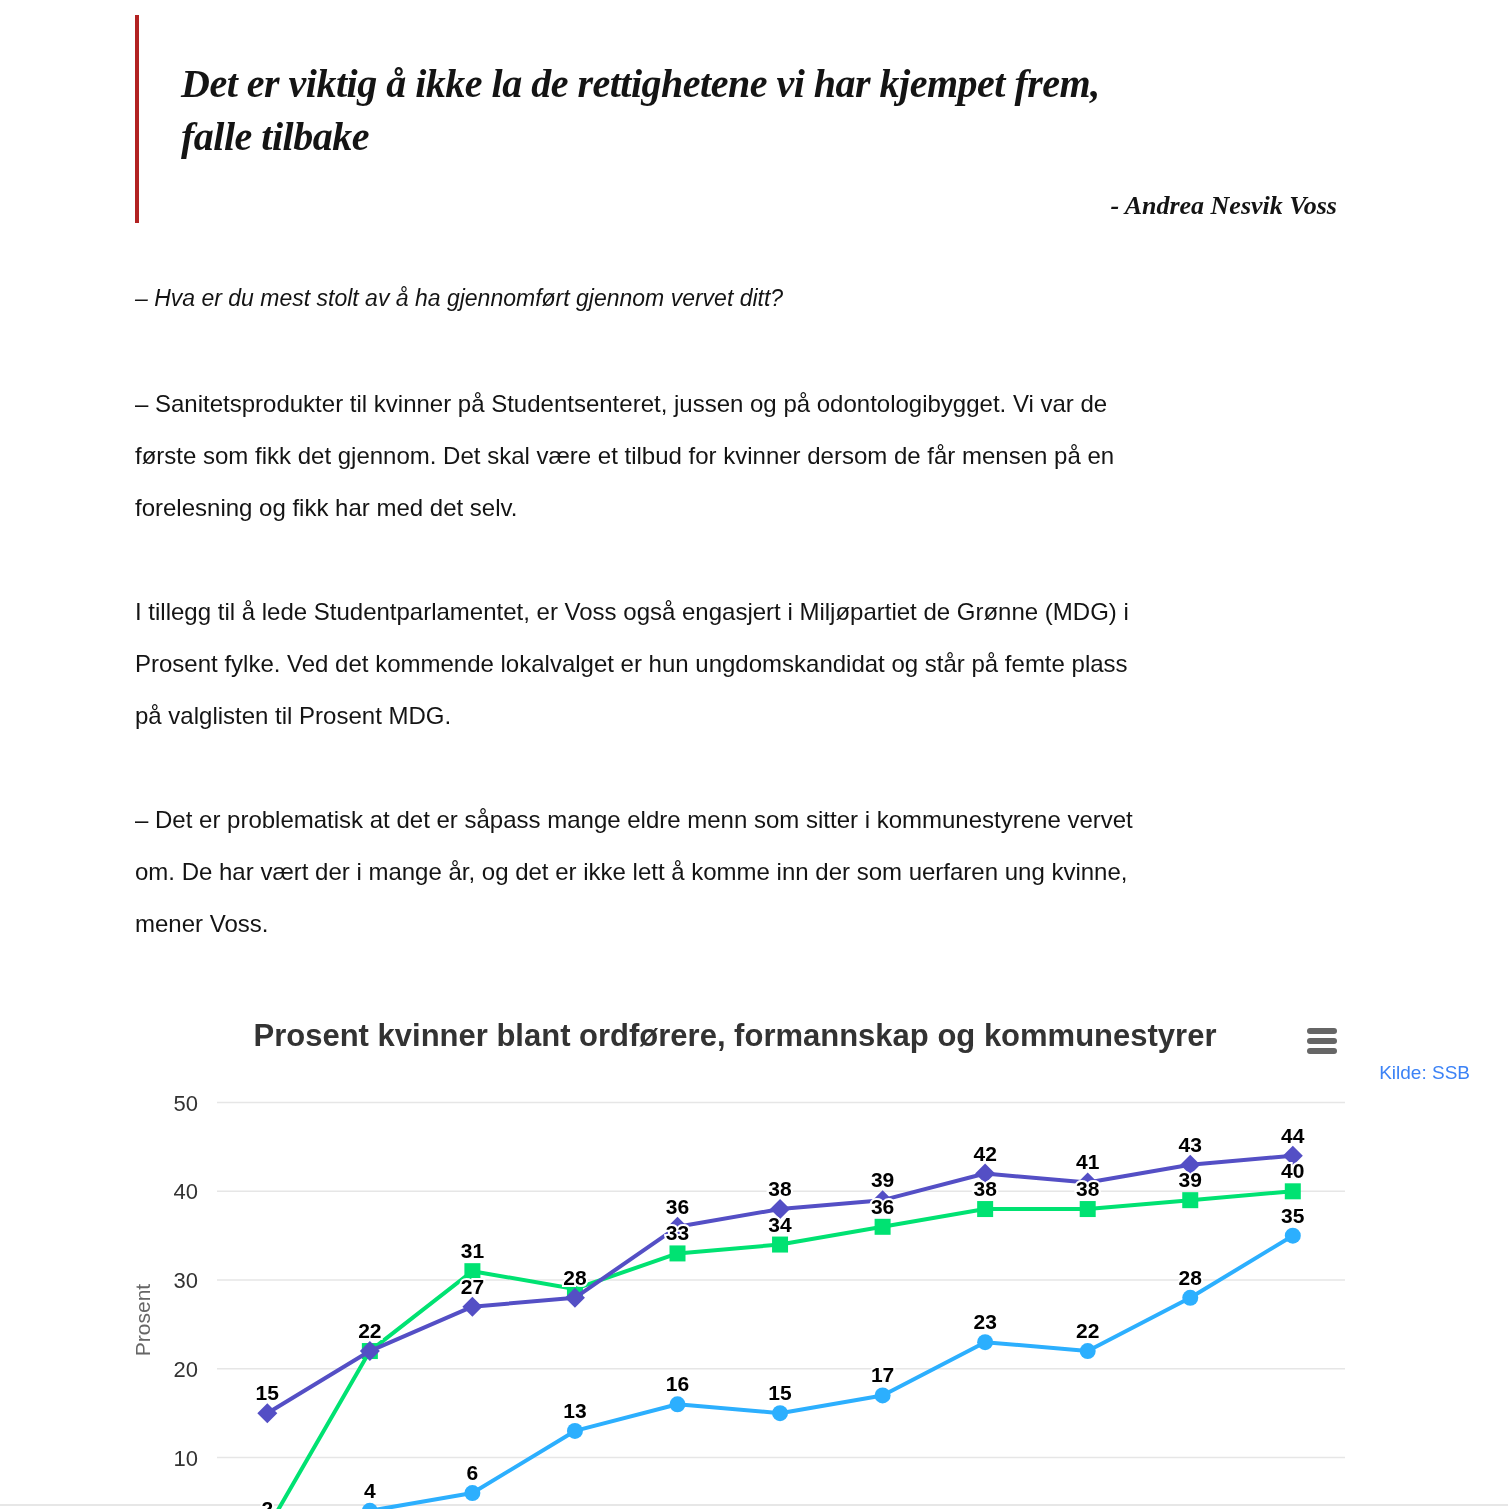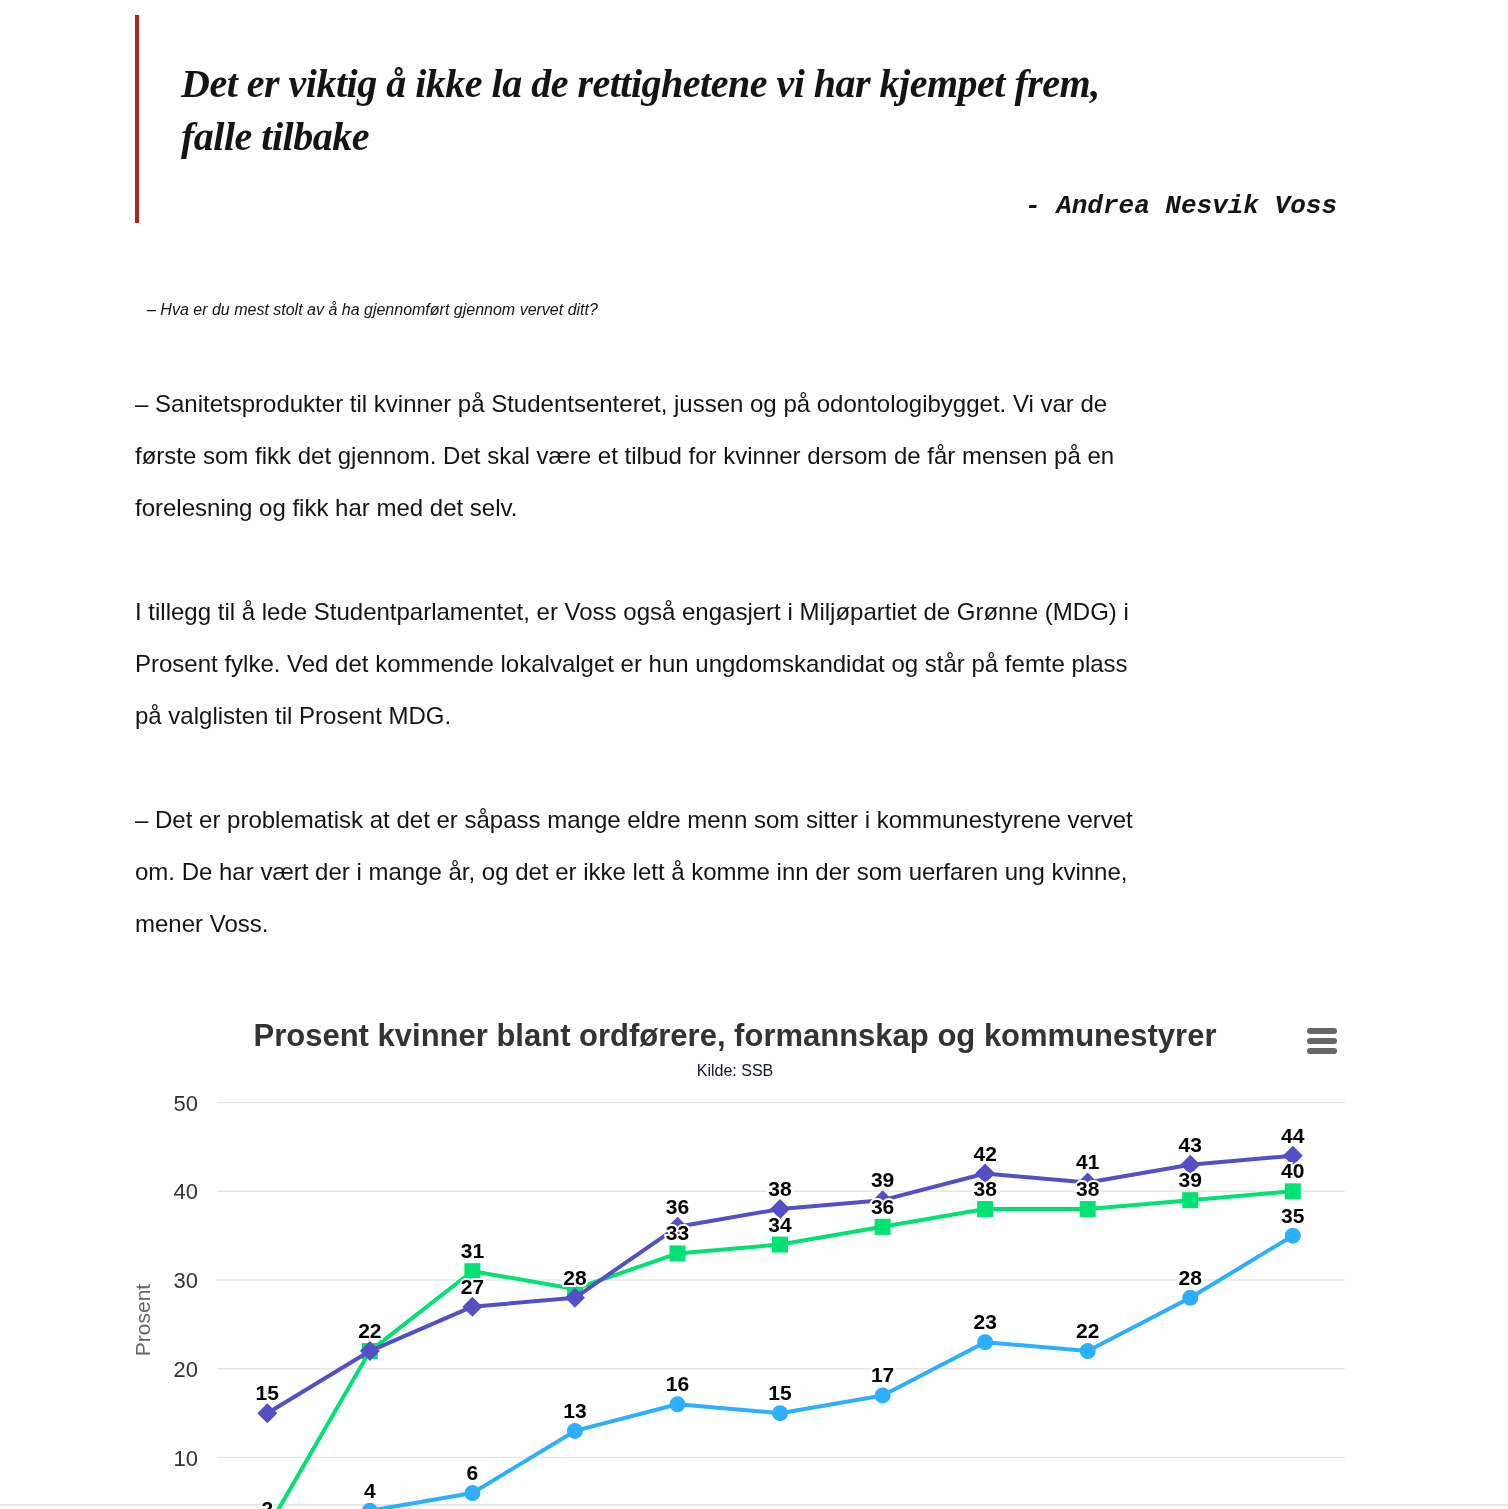--- a/index.html
+++ b/index.html
@@ -15,50 +15,50 @@
     padding:42px 0 0 42px;
   }
   .q-line{
     font-family:"Liberation Serif", serif;
     font-style:italic;font-weight:700;
     font-size:40px;line-height:53px;letter-spacing:-0.5px;
     color:#141414;white-space:nowrap;
   }
   .q-attr{
     margin-top:26px;
-    font-family:Liberation Mono, monospace;
+    font-family:Liberation Serif, serif;
     font-style:italic;font-weight:700;
     font-size:26px;line-height:34px;
     text-align:right;color:#141414;
   }
   
   .question{
-    position:absolute;left:135px;top:272px;margin:12px;
-    font-style:italic;font-size:16px;line-height:52px;color:#141414;
+    position:absolute;left:135px;top:272px;margin:0;
+    font-style:italic;font-size:23px;line-height:52px;color:#141414;
     white-space:nowrap;
     text-align:center;
   }
   .body-p{position:absolute;left:135px;margin:0;}
   .body-p .line{
     display:block;font-size:24px;line-height:52px;color:#141414;
     white-space:nowrap;
   }
   #p1{top:378px;} #p2{top:586px;} #p3{top:794px;}
   
   .chart-block{
     position:absolute;left:0;top:1005px;width:1315px;height:504px;
     z-index:1;
   }
   .chart-title{
     position:absolute;left:0;top:13px;width:1470px;text-align:center;
     font-size:31px;font-weight:700;color:#333333;white-space:nowrap;
   }
   .chart-subtitle{
-    position:absolute;left:0;top:57px;width:1470px;text-align:center;
-    font-size:16px;color:#0f172a;
+    position:absolute;left:0;top:57px;width:1470px;text-align:right;
+    font-size:19px;color:#3b82f6;
   }
   .chart-menu{
     position:absolute;left:1300px;top:16px;width:44px;height:40px;
     background:transparent;border:none;cursor:pointer;
     display:flex;flex-direction:column;justify-content:center;gap:4px;
     align-items:center;padding:0;
   }
   .chart-menu .bar{
     display:block;width:30px;height:6px;border-radius:3px;background:#666666;
   }

